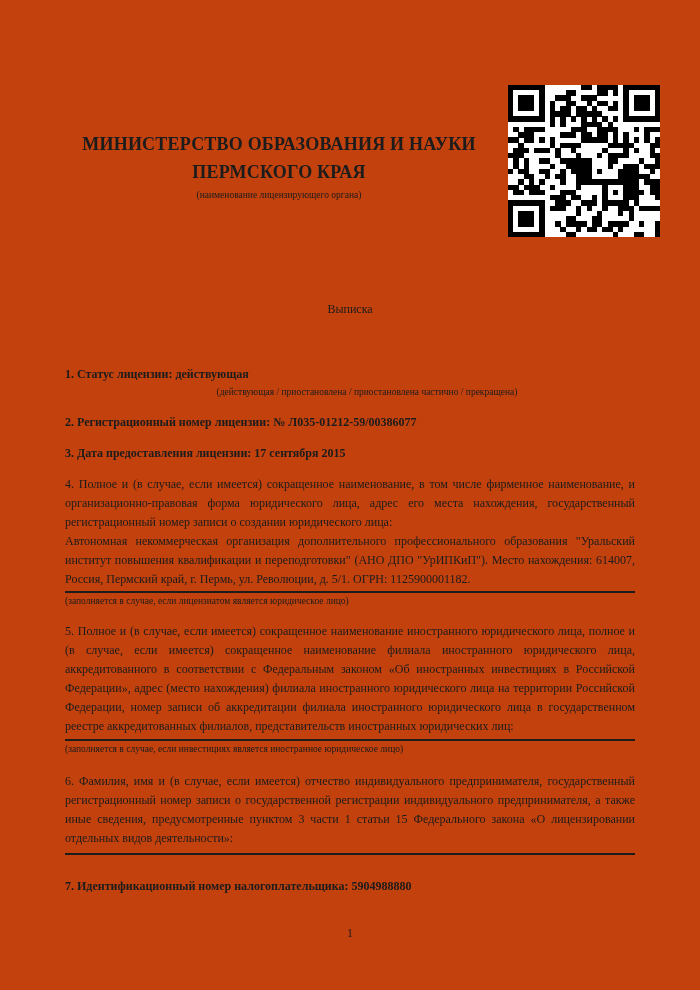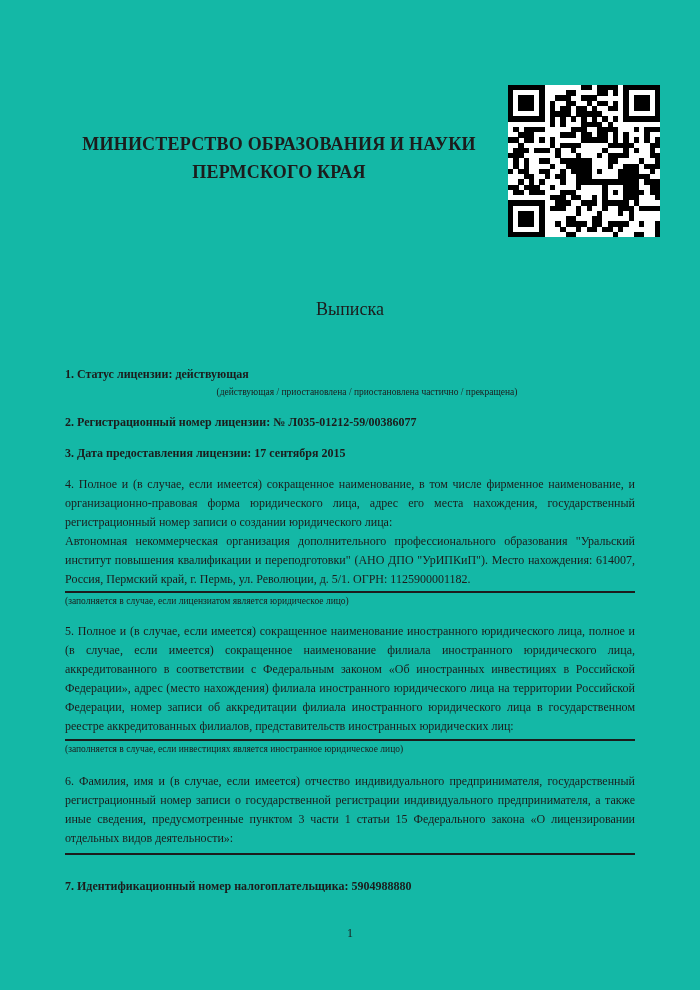--- a/index.html
+++ b/index.html
@@ -5,21 +5,21 @@
   html, body { margin: 0; padding: 0; background: #ffffff; }
   body {
     width: 700px; height: 990px;
     font-family: "Liberation Serif", serif;
     color: #1c1c1c;
     -webkit-font-smoothing: antialiased;
   }
   .page {
     position: relative;
     width: 700px; height: 990px;
-    background: #14b8a6;
+    background: #c2410c;
     overflow: hidden;
   }
   .qr {
     position: absolute;
     top: 85px; left: 508px;
     width: 152px; height: 152px;
   }
   .title-block {
     position: absolute;
     top: 130px; left: 63px;
@@ -35,21 +35,21 @@
   .title-caption {
     font-size: 9.5px;
     line-height: 13px;
     margin-top: 3px;
   }
   .extract-block {
     position: absolute;
     top: 301px; left: 65px;
     width: 570px;
     text-align: center;
-    font-size: 18px;
+    font-size: 12px;
     line-height: 17.5px;
   }
   .items {
     position: absolute;
     top: 366px; left: 65px;
     width: 570px;
     font-size: 12px;
   }
   .line-item { line-height: 16px; font-weight: bold; }
   .para { text-align: justify; line-height: 19px; }
@@ -507,20 +507,21 @@
       <rect x="12" y="28" width="1.02" height="1.02" fill="#000000"></rect>
       <rect x="20" y="28" width="1.02" height="1.02" fill="#000000"></rect>
       <rect x="24" y="28" width="1.02" height="1.02" fill="#000000"></rect>
       <rect x="25" y="28" width="1.02" height="1.02" fill="#000000"></rect>
       <rect x="28" y="28" width="1.02" height="1.02" fill="#000000"></rect>
     </svg>
 
   <div class="title-block">
     <div class="title-line">МИНИСТЕРСТВО ОБРАЗОВАНИЯ И НАУКИ</div>
     <div class="title-line">ПЕРМСКОГО КРАЯ</div>
+    <div class="title-caption">(наименование лицензирующего органа)</div>
   </div>
 
   <div class="extract-block">
     <div>Выписка</div>
   </div>
 
   <div class="items">
 
     <div class="section s1">
       <div class="line-item">1. Статус лицензии: действующая</div>

